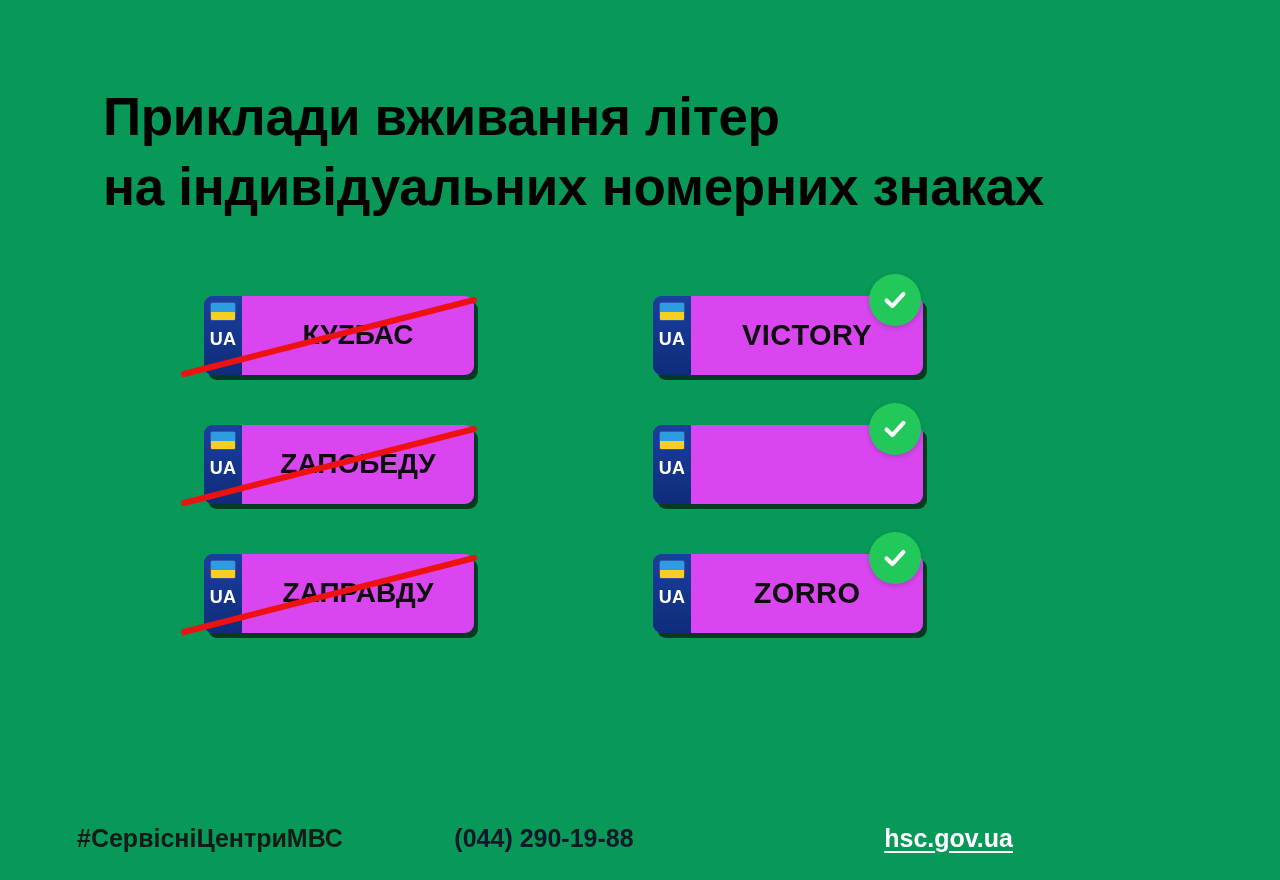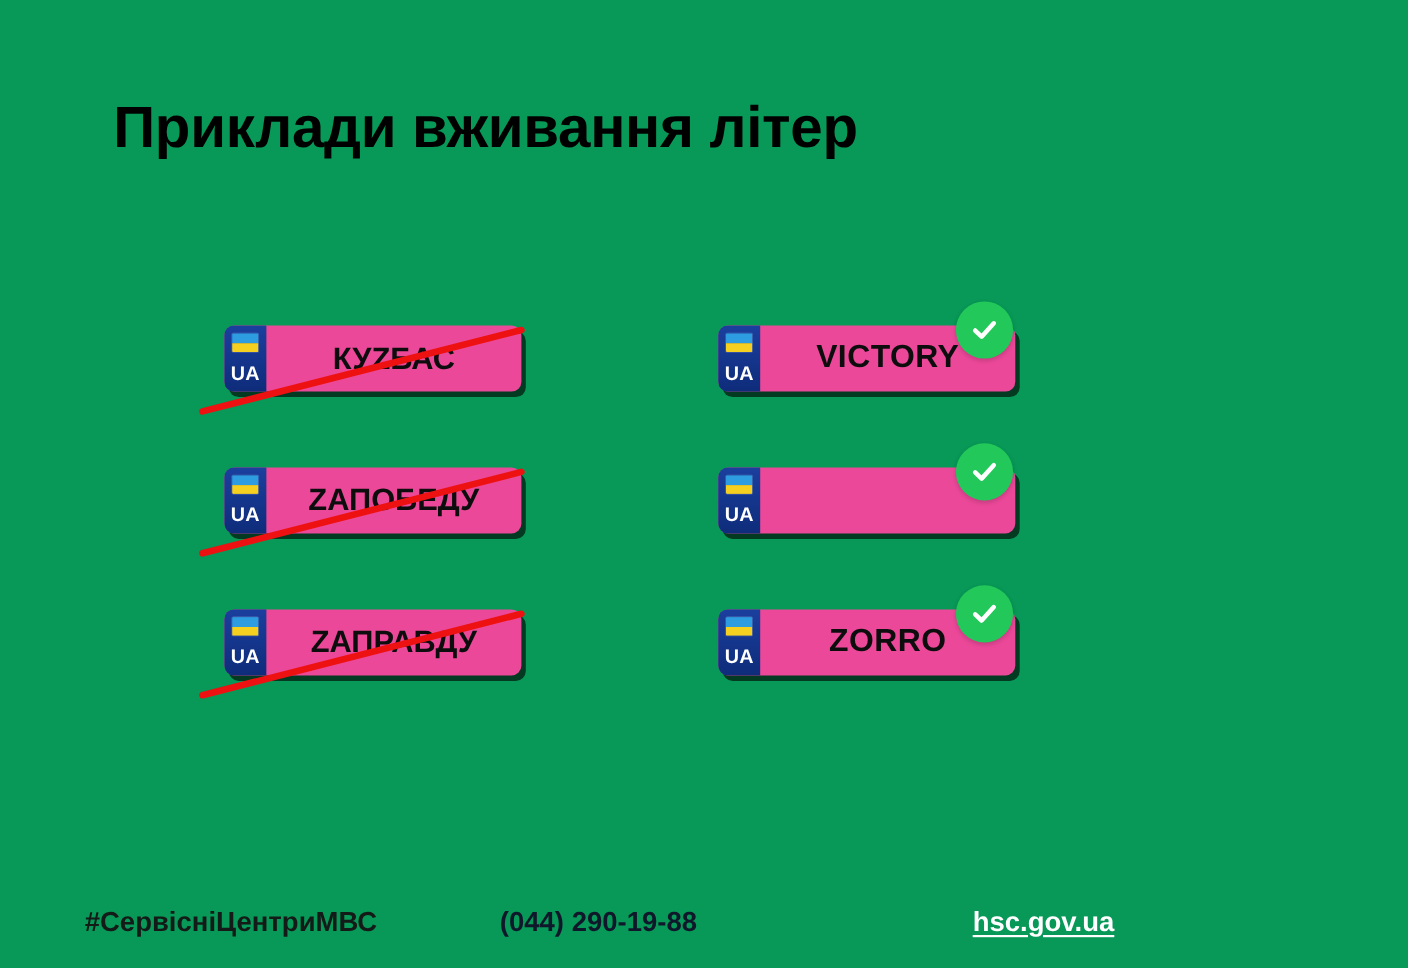--- a/index.html
+++ b/index.html
@@ -49,22 +49,22 @@
     width:448px;
     height:86px;
   }
   .plate-cell.left-col  { padding-left:12px; }
   .plate-cell.right-col { padding-left:0px; }
 
   
   .plate {
     position:relative;
     width:270px;
-    height:60px;
-    background:#ec4899;
+    height:79px;
+    background:#d946ef;
     border-radius:9px;
     display:flex;
     align-items:stretch;
     box-shadow:4px 5px 0 rgba(0,0,0,0.62);
     overflow:hidden;
     z-index:2;
   }
   .plate-cell.right-col .plate { margin-left:13px; }
 
   .plate-band {
@@ -186,20 +186,21 @@
     white-space:nowrap;
   }
 </style>
 </head>
 <body>
 
 <div id="poster">
 
   <div id="title-block">
     <div class="title-line">Приклади вживання літер</div>
+    <div class="title-line">на індивідуальних номерних знаках</div>
   </div>
 
   <div id="plates-grid">
 
     <div class="plate-cell left-col">
       <div class="plate">
         <div class="plate-band">
           <div class="band-flag">
             <div class="flag-blue"></div>
               <div class="flag-yellow"></div>

